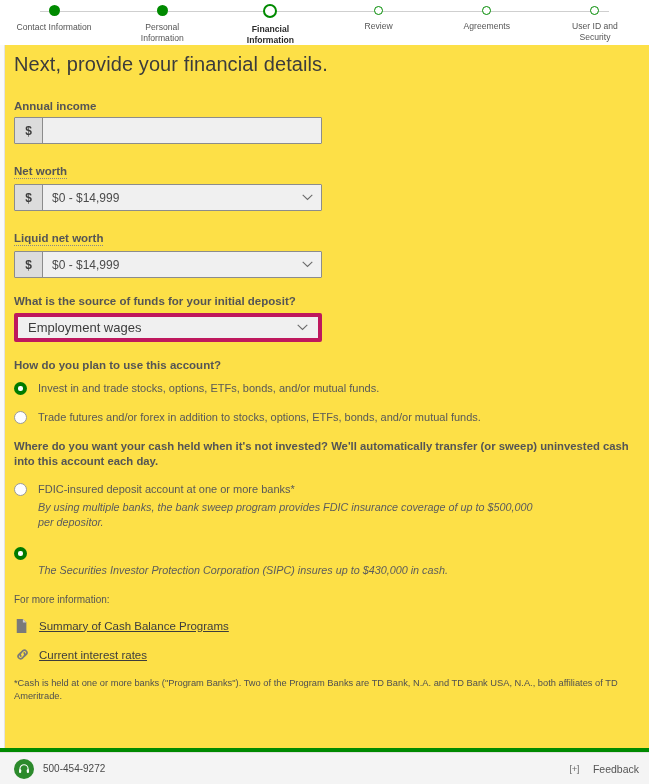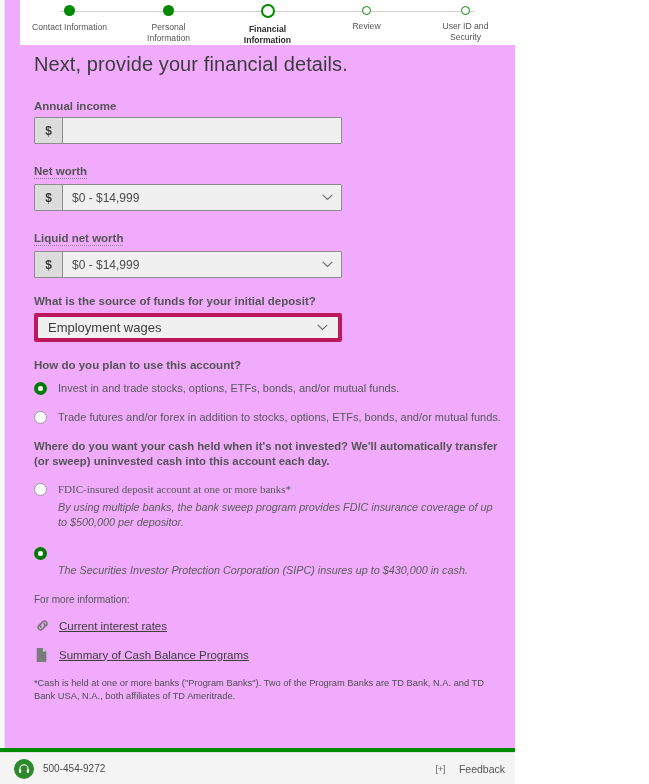--- a/index.html
+++ b/index.html
@@ -7,24 +7,23 @@
     margin: 0; padding: 0;
     width: 649px; height: 784px;
     overflow: hidden;
     background: #ffffff;
     font-family: "Liberation Sans", sans-serif;
     color: #4a4a4a;
   }
 
   #page {
     position: relative;
-    width: 515px;
+    width: 649px;
     height: 784px;
-    background: #f0abfc;
-    padding-left: 20px;
+    background: #fde047;
   }
 
   
   .left-rail {
     position: absolute;
     left: 0; top: 0;
     width: 5px; height: 752px;
     background: #fafafa;
     border-right: 1px solid #e3e3e3;
   }
@@ -308,20 +307,24 @@
           <div class="step-dot"></div>
           <div class="step-label">Personal Information</div>
         </div>
         <div class="step current">
           <div class="step-dot current"></div>
           <div class="step-label">Financial Information</div>
         </div>
         <div class="step">
           <div class="step-dot future"></div>
           <div class="step-label">Review</div>
+        </div>
+        <div class="step">
+          <div class="step-dot future"></div>
+          <div class="step-label">Agreements</div>
         </div>
         <div class="step">
           <div class="step-dot future"></div>
           <div class="step-label">User ID and Security</div>
         </div>
       </div>
   </div>
 
   <div class="content">
 
@@ -392,54 +395,54 @@
               <span class="radio-text">Trade futures and/or forex in addition to stocks, options, ETFs, bonds, and/or mutual funds.</span>
             </div>
           </div>
         </div>
     </div>
 
     <div class="radio-group">
       <div class="section-intro">Where do you want your cash held when it's not invested? We'll automatically transfer (or sweep) uninvested cash into this account each day.</div>
       <div id="cash-sweep-host">
           <div>
-            <div class="radio-row" style="margin-bottom: 3px; font-family: Liberation Serif, serif;">
+            <div class="radio-row" style="margin-bottom: 3px;">
               <span class="radio"></span>
               <span class="radio-text">FDIC-insured deposit account at one or more banks*</span>
             </div>
             <div class="radio-sub" style="margin-bottom: 16px;">By using multiple banks, the bank sweep program provides FDIC insurance coverage of up to $500,000 per depositor.</div>
           </div>
           <div>
             <div class="radio-row" style="margin-bottom: 3px;">
               <span class="radio checked"></span>
             </div>
             <div class="radio-sub" style="margin-bottom: 16px;">The Securities Investor Protection Corporation (SIPC) insures up to $430,000 in cash.</div>
           </div>
         </div>
       <div class="more-info">For more information:</div>
       <div id="links-host">
+          <div class="doc-link">
+            <span class="ic">
+              <svg viewBox="0 0 16 18" width="14" height="16">
+                <path d="M2 1 h7 l4 4 v12 H2 Z" fill="#7a7a7a"></path>
+                <path d="M9 1 v4 h4" fill="#cfcfcf"></path>
+              </svg>
+            </span>
+            <a>Summary of Cash Balance Programs</a>
+          </div>
           <div class="doc-link">
             <span class="ic">
               <svg viewBox="0 0 18 18" width="15" height="15">
                 <g stroke="#7a7a7a" stroke-width="2" fill="none" stroke-linecap="round">
                   <path d="M7 11 a3 3 0 0 1 0-4 l2.5-2.5 a3 3 0 0 1 4.2 4.2 L11.5 10.5"></path>
                   <path d="M11 7 a3 3 0 0 1 0 4 l-2.5 2.5 a3 3 0 0 1-4.2-4.2 L6.5 7.5"></path>
                 </g>
               </svg>
             </span>
             <a>Current interest rates</a>
-          </div>
-          <div class="doc-link">
-            <span class="ic">
-              <svg viewBox="0 0 16 18" width="14" height="16">
-                <path d="M2 1 h7 l4 4 v12 H2 Z" fill="#7a7a7a"></path>
-                <path d="M9 1 v4 h4" fill="#cfcfcf"></path>
-              </svg>
-            </span>
-            <a>Summary of Cash Balance Programs</a>
           </div>
         </div>
     </div>
 
     <div class="footnote">*Cash is held at one or more banks ("Program Banks"). Two of the Program Banks are TD Bank, N.A. and TD Bank USA, N.A., both affiliates of TD Ameritrade.</div>
 
   </div>
 
   <div class="footer-rule"></div>
   <div class="footer">

